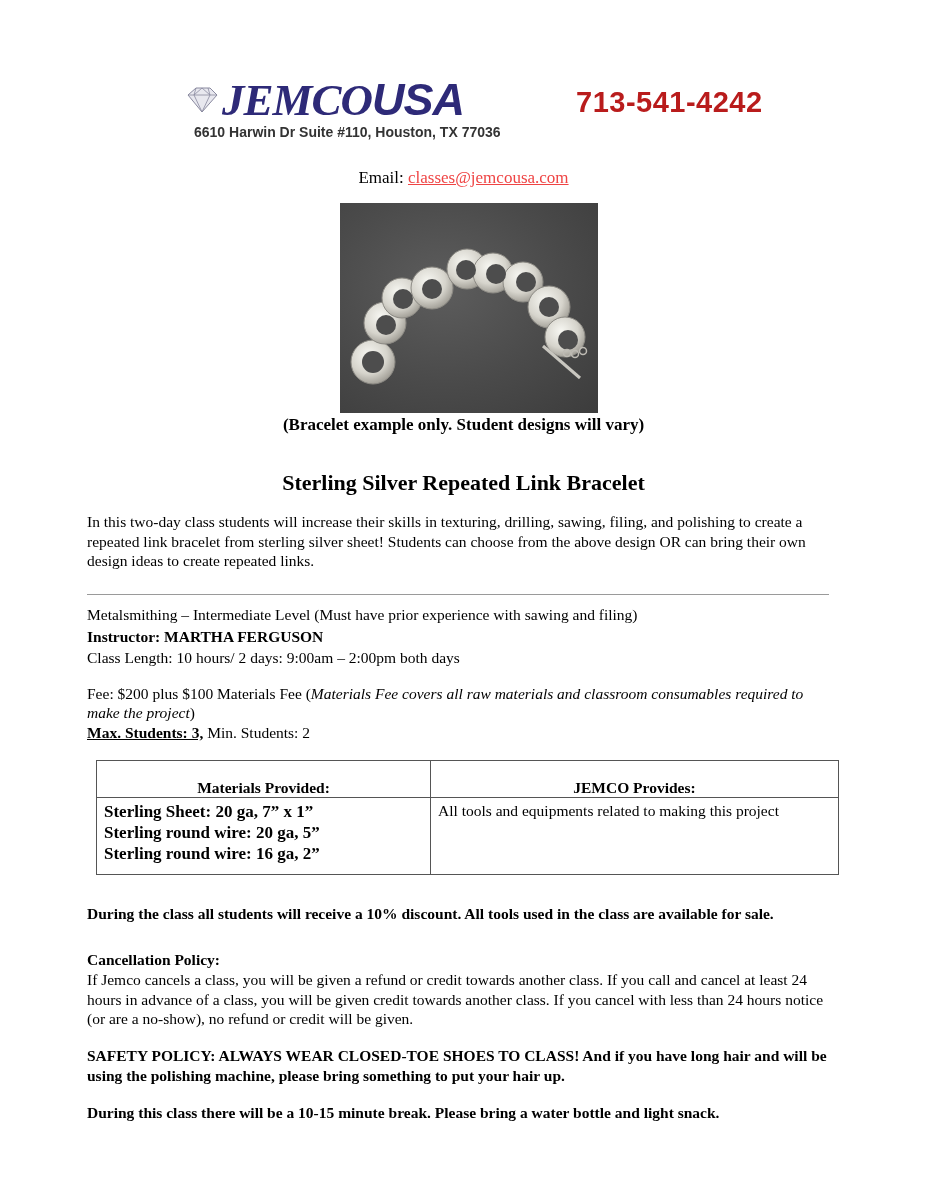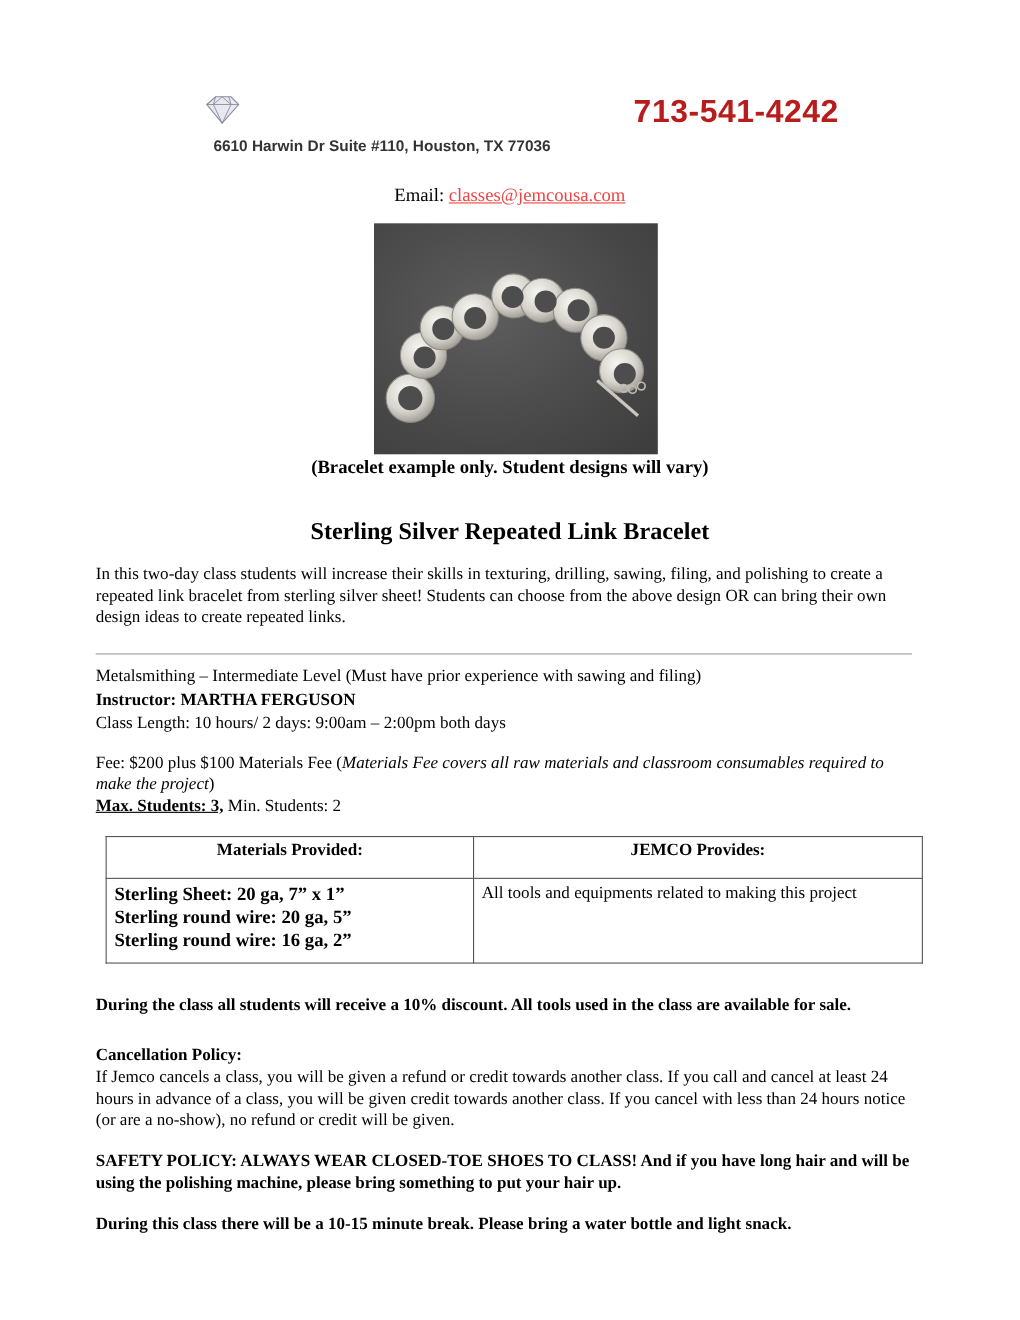--- a/index.html
+++ b/index.html
@@ -25,21 +25,21 @@
 
   .rule { position: absolute; top: 594px; left: 87px; width: 742px; height: 1px; background: #9a9a9a; }
 
   .details { position: absolute; top: 604px; left: 87px; width: 745px; font-size: 15.5px; line-height: 21.5px; }
   .details .line { display: block; }
   .details .fee-cont { line-height: 19px; margin-top: 15px; }
   .details b.u { text-decoration: underline; }
 
   table.mat { position: absolute; top: 760px; left: 96px; width: 743px; border-collapse: collapse; font-size: 15.5px; }
   table.mat th, table.mat td { border: 1px solid #555; vertical-align: top; }
-  table.mat th { height: 38px; font-weight: bold; padding-top: 3px; text-align: center; }
+  table.mat th { height: 25px; font-weight: bold; padding-top: 18px; text-align: center; }
   table.mat td { height: 77px; padding: 3px 7px; margin-top: 36px; }
   table.mat td.left { font-weight: bold; font-size: 17px; line-height: 21px; width: 334px; }
   table.mat td.right { font-size: 15.5px; line-height: 19px; }
 
   .discount { position: absolute; top: 905px; left: 87px; width: 760px; font-weight: bold; font-size: 15.5px; }
   .cancel-h { position: absolute; top: 951px; left: 87px; font-weight: bold; font-size: 15.5px; }
   .cancel-body { position: absolute; top: 970px; left: 87px; width: 750px; font-size: 15.5px; line-height: 19.5px; }
   .safety { position: absolute; top: 1046px; left: 87px; width: 750px; font-weight: bold; font-size: 15.5px; line-height: 20px; }
   .breaknote { position: absolute; top: 1104px; left: 87px; width: 760px; font-weight: bold; font-size: 15.5px; }
 </style>
@@ -47,20 +47,21 @@
 <body>
 
 <div class="header">
   <div class="logo-row">
     <svg class="diamond" viewBox="0 0 36 30">
       <polygon points="4,10 12,3 26,3 33,10 18,27" fill="#e8e8ef" stroke="#8a8aa0" stroke-width="1"></polygon>
       <polyline points="4,10 33,10" fill="none" stroke="#8a8aa0" stroke-width="0.8"></polyline>
       <polyline points="12,3 10,10 18,27 26,10 24,3" fill="none" stroke="#8a8aa0" stroke-width="0.8"></polyline>
       <polyline points="10,10 18,3 26,10" fill="none" stroke="#8a8aa0" stroke-width="0.8"></polyline>
     </svg>
+    <span class="logo-text"><span>JEMCO</span><span class="usa">USA</span></span>
   </div>
   <div class="address">6610 Harwin Dr Suite #110, Houston, TX 77036</div>
   <div class="phone">713-541-4242</div>
 </div>
 
 <div class="email-line">
   <span>Email:</span>
   <a>classes@jemcousa.com</a>
 </div>
 

